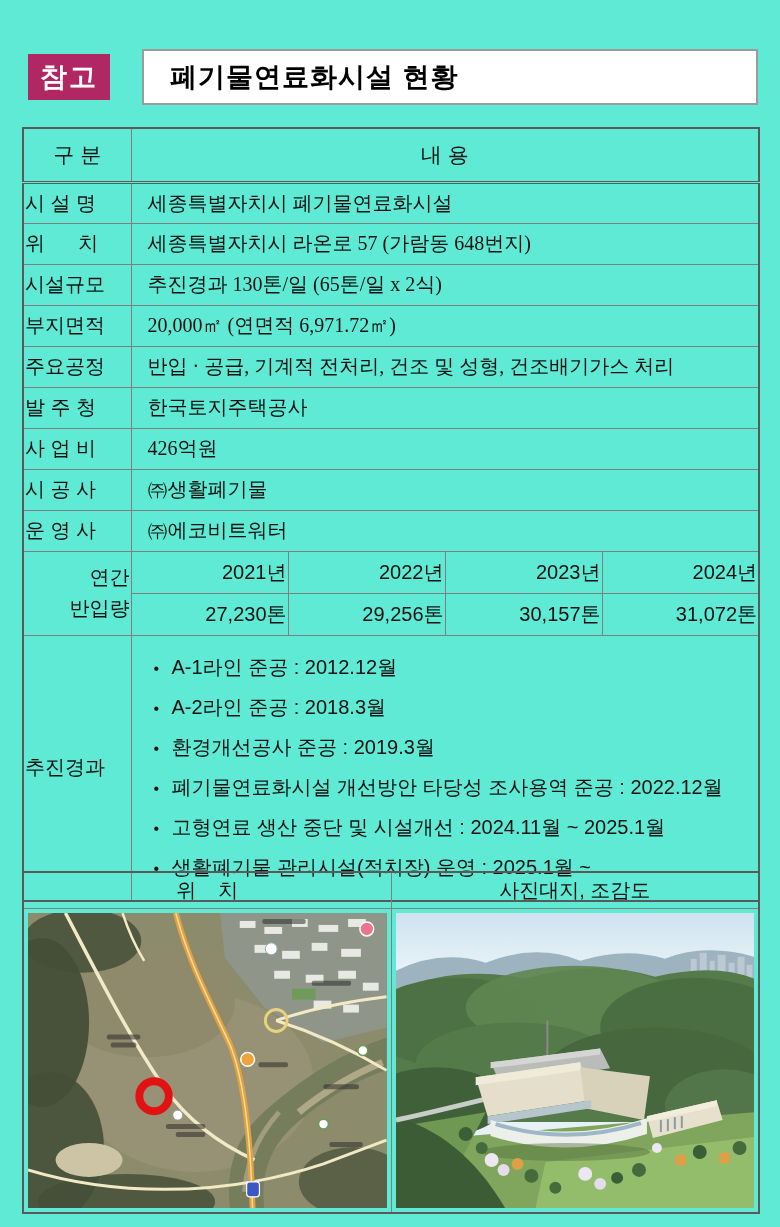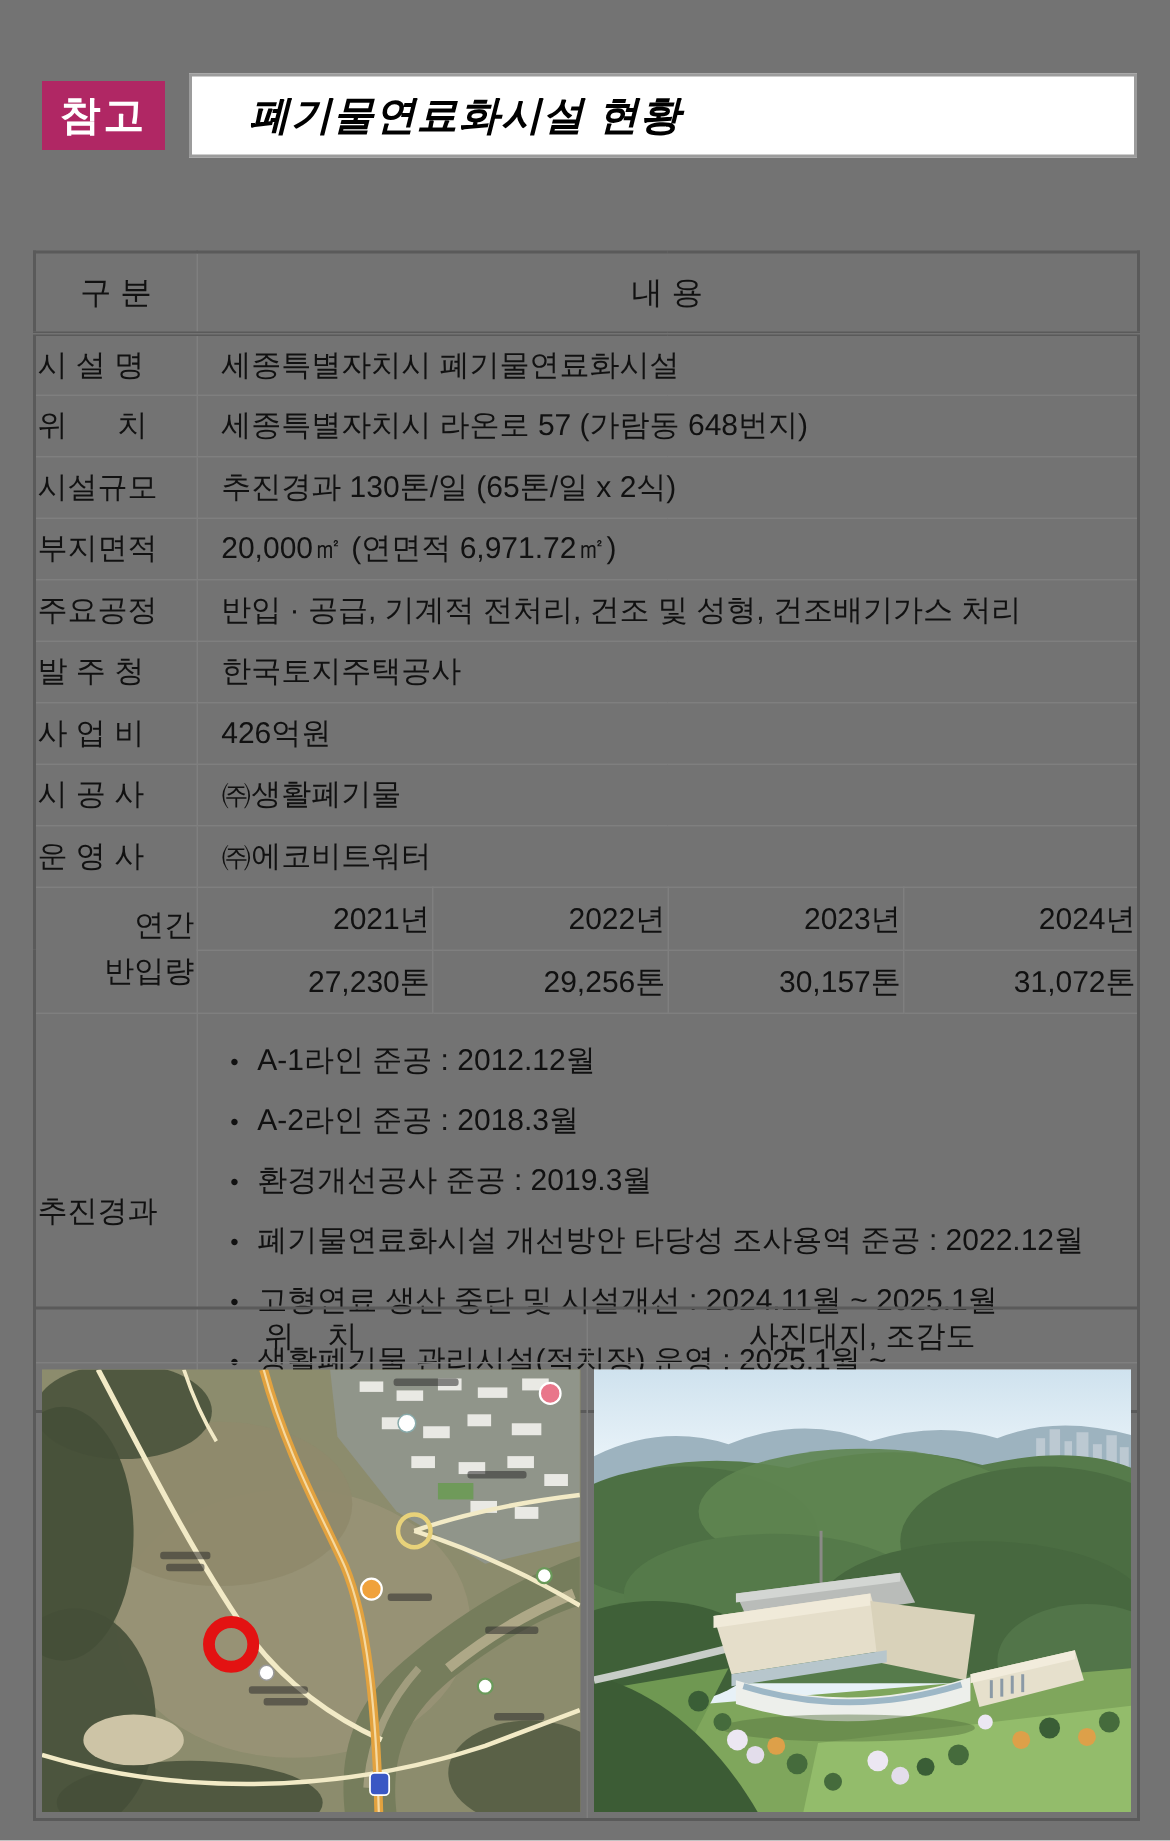--- a/index.html
+++ b/index.html
@@ -2,43 +2,43 @@
 <html><head>
 <meta charset="utf-8">
 <style>
   * { box-sizing: border-box; }
   html,body { margin:0; padding:0; background:#ffffff; }
   body {
     width:780px; height:1227px; position:relative;
     font-family:"Liberation Sans","DejaVu Sans",sans-serif;
     color:#111;
   }
-  .page { position:absolute; inset:0; background:#737373; }
+  .page { position:absolute; inset:0; background:#5eead4; }
 
   
   .hdr { position:absolute; left:28px; top:49px; width:730px; height:56px; display:flex; }
   .badge {
     width:82px; height:46px; margin-top:5px; background:#b02764; color:#fff;
     font-size:27px; font-weight:bold; display:flex; align-items:center; justify-content:center;
     letter-spacing:2px; flex:0 0 auto;
   }
   .title-box {
-    flex:1; margin-left:16px; height:56px; border:2px solid #9c9c9c; background:#fff;
-    display:flex; align-items:center; padding-left:38px;
-    font-size:27px; font-weight:bold; letter-spacing:1px; color:#000;font-style:italic;
+    flex:1; margin-left:32px; height:56px; border:2px solid #9c9c9c; background:#fff;
+    display:flex; align-items:center; padding-left:26px;
+    font-size:27px; font-weight:bold; letter-spacing:1px; color:#000;
   }
 
   
   table { border-collapse:collapse; table-layout:fixed; }
   .tbl-main { position:absolute; left:22px; top:127px; width:736px; }
   .tbl-main th, .tbl-main td { border:1px solid #7f7f7f; font-size:20px; font-weight:normal; }
-  .tbl-main { border:2px solid #5a5a5a;margin-top:40px; }
+  .tbl-main { border:2px solid #5a5a5a; }
   .tbl-main .hrow th { height:54px; text-align:center; border-bottom:3px double #5a5a5a; font-size:21px; }
   .lbl { text-align:left; white-space:pre; }
-  .val { text-align:left; padding-left:16px; white-space:pre; }
+  .val { text-align:left; padding-left:16px; white-space:pre;font-family:Liberation Serif, serif; }
   .irow td { height:41px; }
   .yrow td, .arow td { height:42px; text-align:right; }
   .annual-lbl { white-space:pre-line; text-align:center; line-height:1.55; }
   .prog-td { vertical-align:middle; padding:12px 6px 12px 0; }
   .bullet { display:flex; align-items:baseline; line-height:38px; padding-left:22px; font-size:20px; }
   .bullet .bm { width:18px; flex:0 0 auto; font-size:16px; }
 
   
   .tbl-bottom { position:absolute; left:22px; top:871px; width:736px; border:2px solid #5a5a5a; }
   .tbl-bottom td { border:1px solid #7f7f7f; font-size:20px; }

